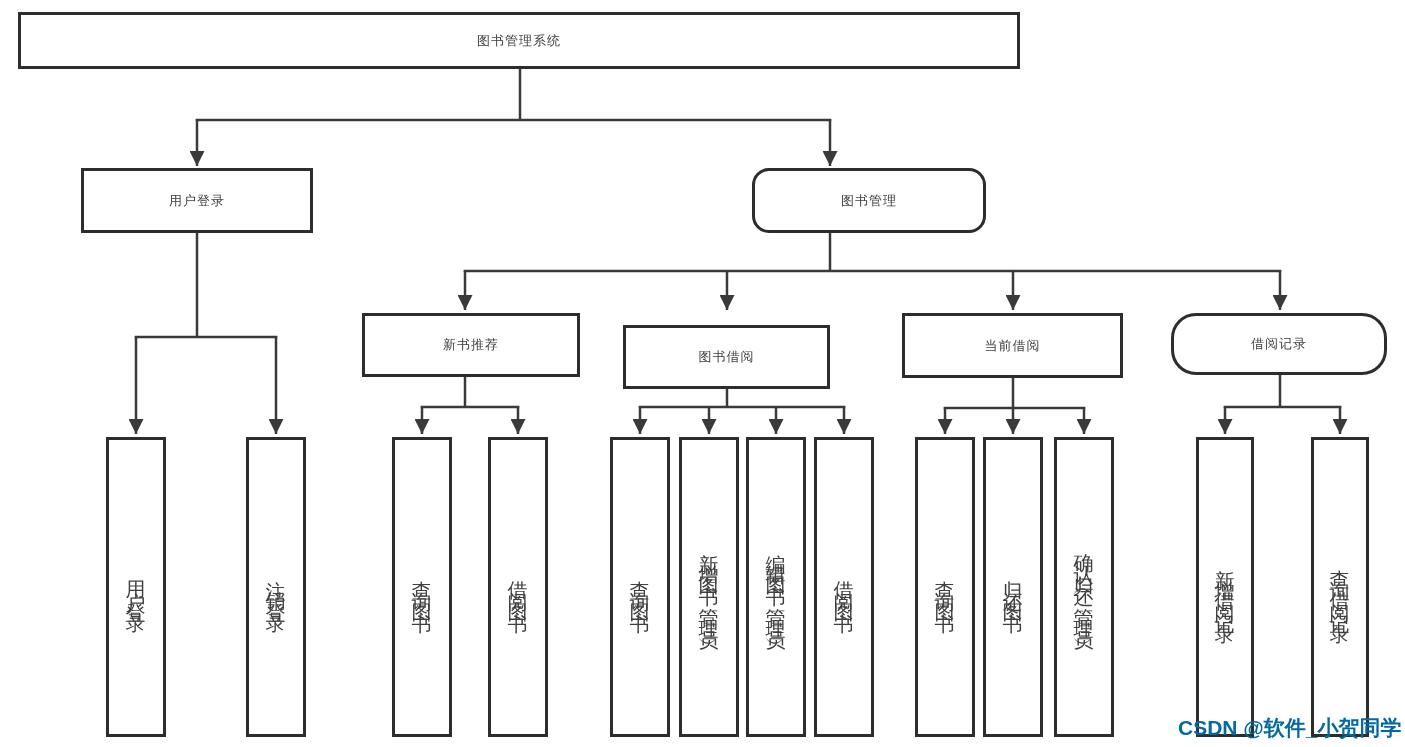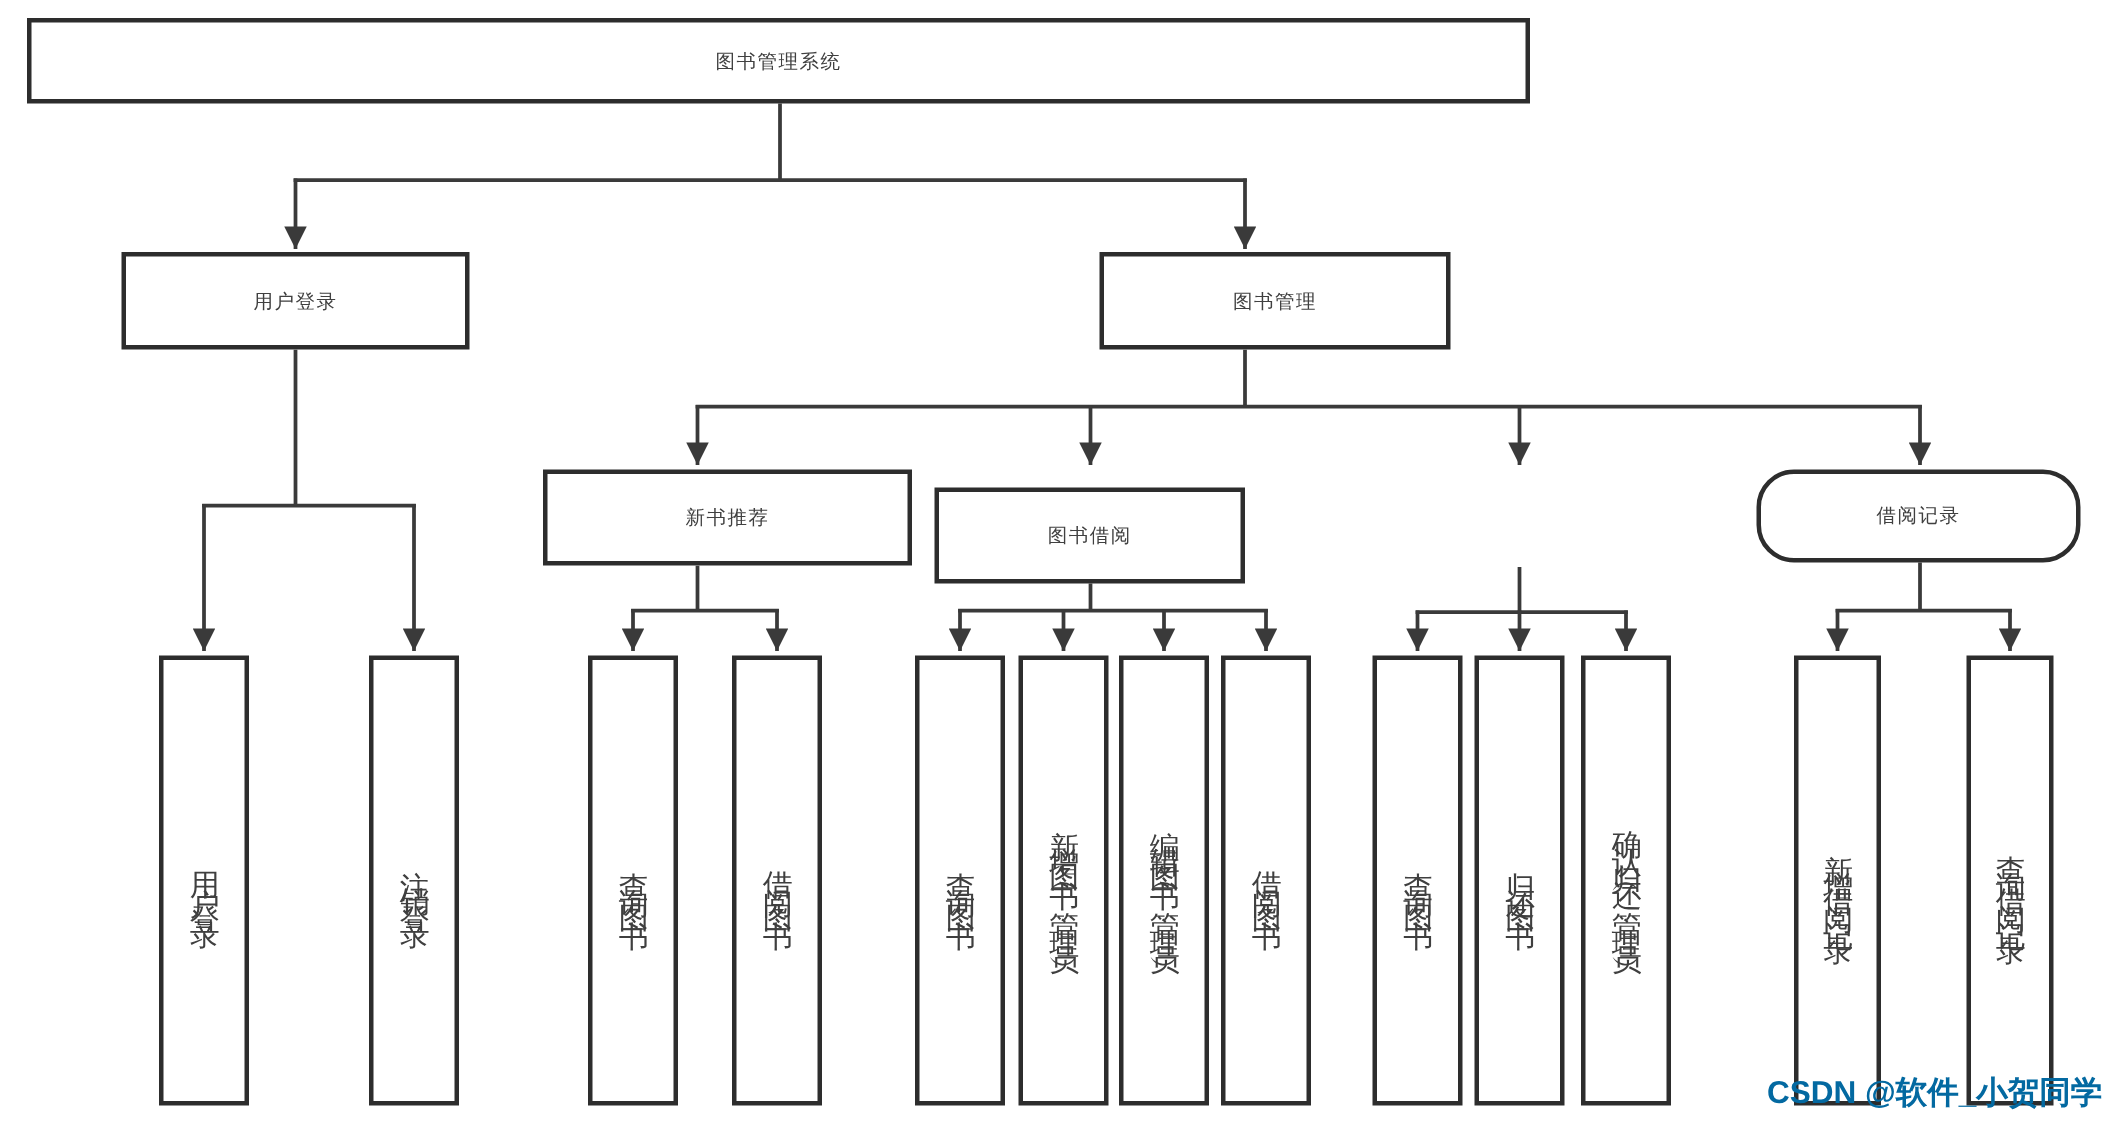--- a/index.html
+++ b/index.html
@@ -126,30 +126,33 @@
     </g>
   </svg>
 
   <div class="node" style="left:18px; top:12px; width:1002px; height:57px;">
     <span class="hlabel">图书管理系统</span>
   </div>
 
   <div class="node" style="left:81px; top:168px; width:232px; height:65px;">
     <span class="hlabel">用户登录</span>
   </div>
-  <div class="node" style="left:733px; top:168px; width:234px; height:65px;">
+  <div class="node" style="left:752px; top:168px; width:234px; height:65px;border-radius:17px;">
     <span class="hlabel">图书管理</span>
   </div>
 
-  <div class="node" style="left:362px; top:313px; width:246px; height:64px;">
+  <div class="node" style="left:362px; top:313px; width:218px; height:64px;">
     <span class="hlabel">新书推荐</span>
   </div>
   <div class="node" style="left:623px; top:313px; width:207px; height:64px;margin-top:12px;">
     <span class="hlabel">图书借阅</span>
   </div>
+  <div class="node" style="left:902px; top:313px; width:221px; height:65px;">
+    <span class="hlabel">当前借阅</span>
+  </div>
   <div class="node" style="left:1171px; top:313px; width:216px; height:62px;border-radius:25px;">
     <span class="hlabel">借阅记录</span>
   </div>
 
   <div class="node" style="left:106px; top:437px; width:60px; height:300px;">
     <span class="vlabel">用户登录</span>
   </div>
   <div class="node" style="left:246px; top:437px; width:60px; height:300px;">
     <span class="vlabel">注销登录</span>
   </div>

